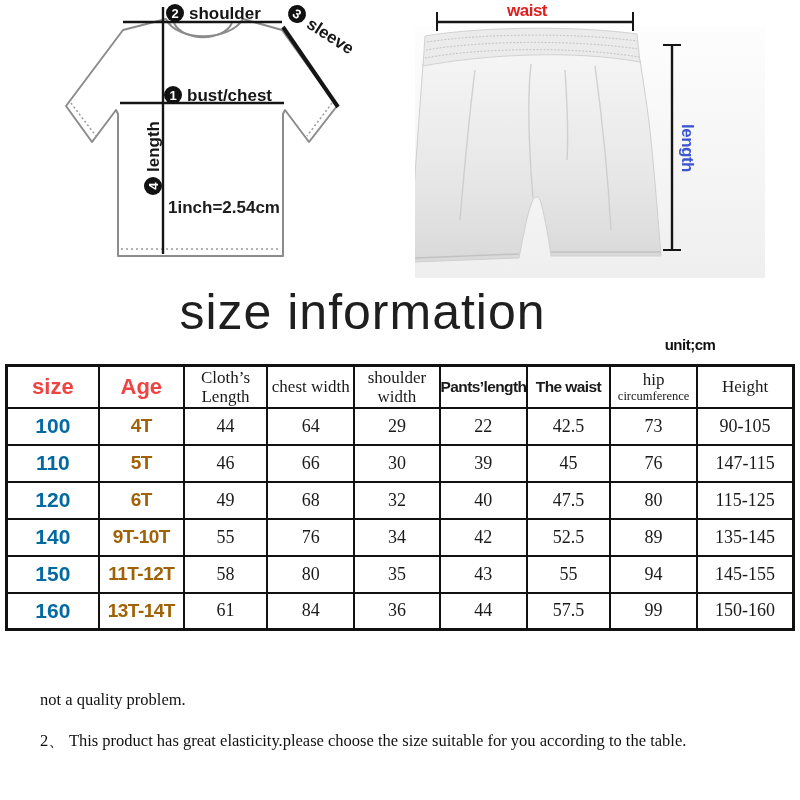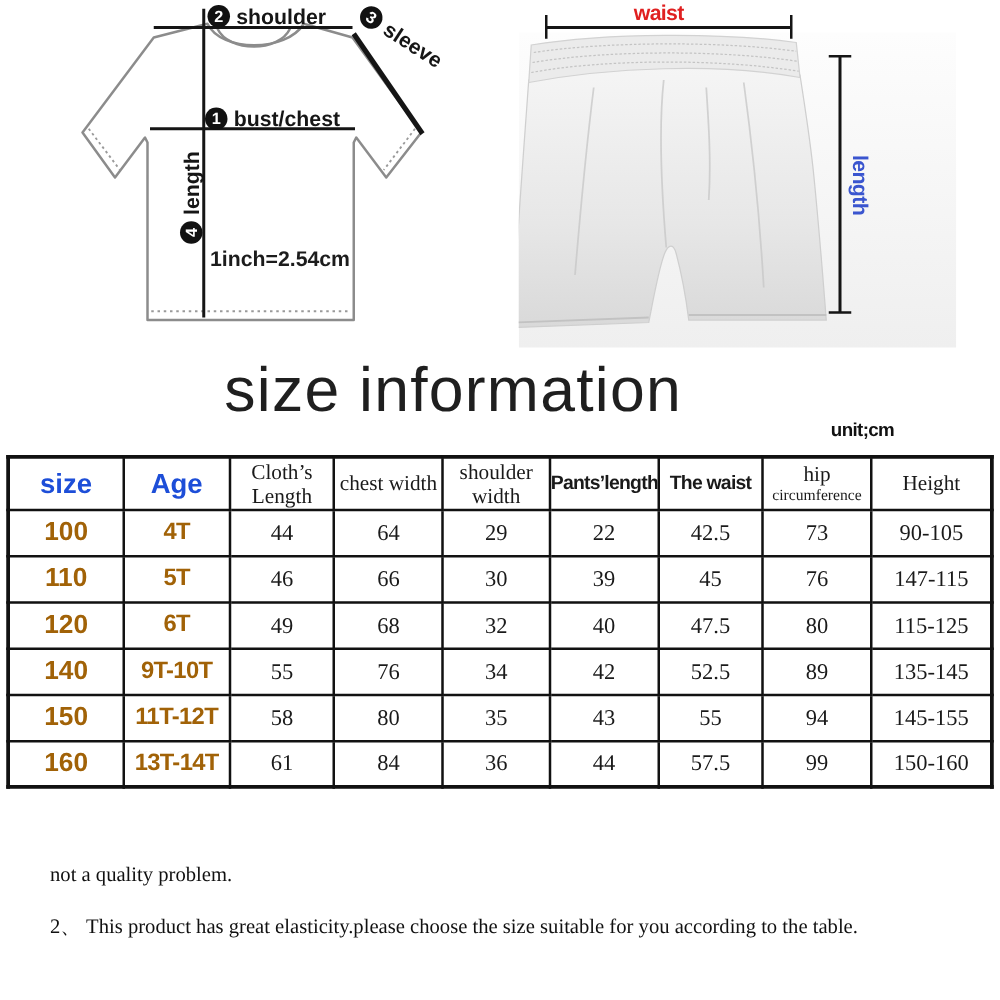--- a/index.html
+++ b/index.html
@@ -30,28 +30,28 @@
     border-collapse:collapse; border:3px solid #111; table-layout:fixed;
   }
   .size-table th, .size-table td {
     border:2px solid #111; text-align:center; vertical-align:middle; padding:0;
     overflow:hidden; white-space:nowrap;
   }
   .size-table thead tr { height:42px; }
   .size-table tbody tr { height:37px; }
   .hline { font-family:"Liberation Serif", serif; font-weight:normal; font-size:17px; line-height:19px; color:#1a1a1a; }
   th:nth-child(1) .hline, th:nth-child(2) .hline {
-    font-family:"Liberation Sans", sans-serif; font-weight:bold; font-size:22px; color:#1d4ed8;
+    font-family:"Liberation Sans", sans-serif; font-weight:bold; font-size:22px; color:#ef4444;
   }
   th:nth-child(6) .hline, th:nth-child(7) .hline {
     font-family:"Liberation Sans", sans-serif; font-weight:bold; font-size:15.5px; letter-spacing:-0.6px;
   }
   th:nth-child(8) .line2 { font-size:12.5px; line-height:14px; }
   .size-table td { font-family:"Liberation Serif", serif; font-size:18px; color:#1a1a1a; }
-  .size-table td:nth-child(1) { font-family:"Liberation Sans", sans-serif; font-weight:bold; font-size:21px; color:#a16207; }
+  .size-table td:nth-child(1) { font-family:"Liberation Sans", sans-serif; font-weight:bold; font-size:21px; color:#0369a1; }
   .size-table td:nth-child(2) { font-family:"Liberation Sans", sans-serif; font-weight:bold; font-size:19px; letter-spacing:-0.5px; color:#a16207; }
   
   .notes { position:absolute; left:40px; top:680px; width:720px; }
   .note { margin-bottom:2px; }
   .note-line {
     font-family:"Liberation Serif", serif; font-size:16.5px; color:#111;
     height:39px; line-height:39px; white-space:nowrap;
   }
 </style>
 </head>

